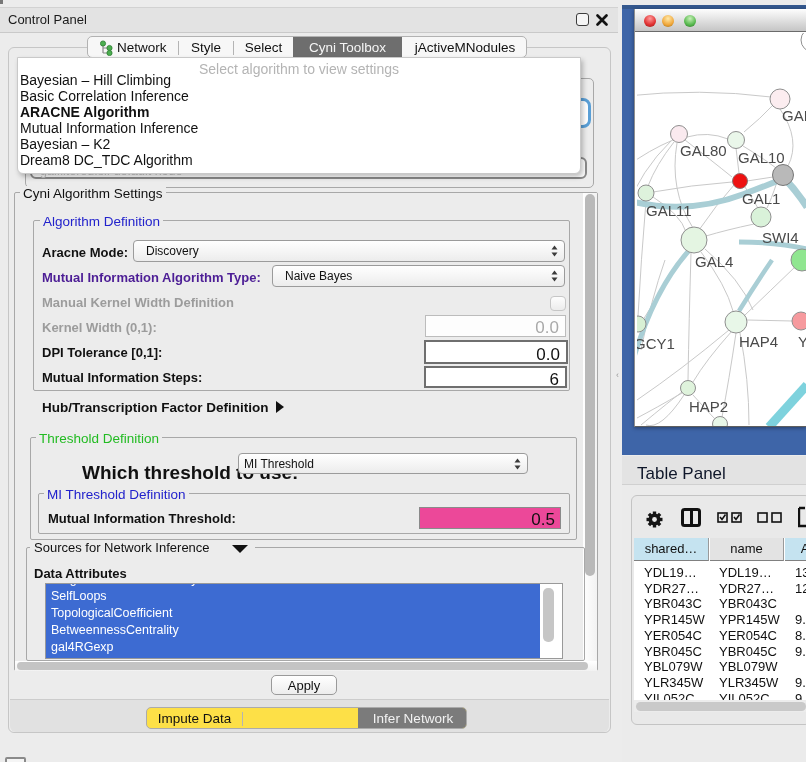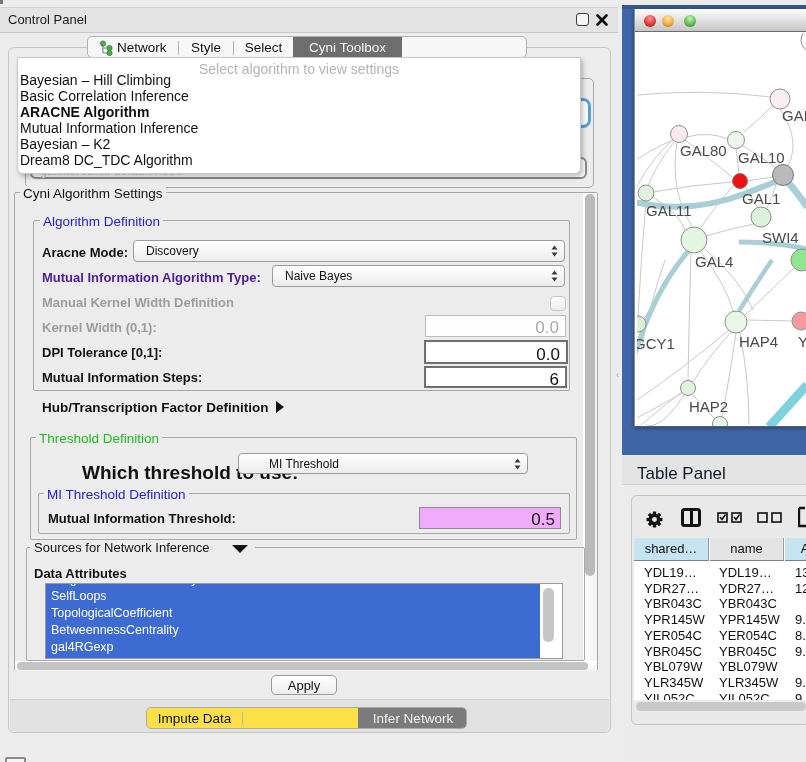--- a/index.html
+++ b/index.html
@@ -65,29 +65,29 @@
 
 <div class="abs b" style="left:42px;top:400px;font-size:13.5px;color:#111;">Hub/Transcription Factor Definition</div>
 <svg class="abs" style="left:274px;top:400px;" width="12" height="14">
     <path d="M2 1 L10 7 L2 13 Z" fill="#111"></path>
   </svg>
 
 <div class="abs" style="left:30px;top:437px;width:547px;height:103px;border:1px solid #a8a8a8;border-radius:2px;"></div>
 <div class="abs" style="left:36px;top:431px;background:#ececec;padding:0 3px;font-size:13.5px;color:#22bb22;">Threshold Definition</div>
 
 <div class="abs b" style="left:82px;top:462px;font-size:19px;color:#111;">Which threshold to use:</div>
-<div class="abs combo" style="left:238px;top:453px;width:290px;height:21px;"><span style="margin-left:30px;">MI Threshold</span><svg class="carrows" width="7" height="12" viewBox="0 0 7 12">
+<div class="abs combo" style="left:238px;top:453px;width:290px;height:21px;"><span style="margin-left:5px;">MI Threshold</span><svg class="carrows" width="7" height="12" viewBox="0 0 7 12">
       <path d="M3.5 0.5 L6.5 4.5 L0.5 4.5 Z" fill="#3a3a3a"></path>
       <path d="M3.5 11.5 L6.5 7.5 L0.5 7.5 Z" fill="#3a3a3a"></path>
     </svg></div>
 
 <div class="abs" style="left:38px;top:493px;width:532px;height:41px;border:1px solid #a8a8a8;border-radius:2px;"></div>
 <div class="abs" style="left:44px;top:487px;background:#ececec;padding:0 3px;font-size:13.5px;color:#2222cc;">MI Threshold Definition</div>
 <div class="abs b" style="left:48px;top:511px;font-size:13px;color:#111;">Mutual Information Threshold:</div>
-<div class="abs" style="left:419px;top:507px;width:142px;height:22px;border:1.5px solid #8a8a8a;background:#f0abfc;font-size:17px;color:#111;text-align:right;padding:2px 5px 0 0;">0.5</div>
+<div class="abs" style="left:419px;top:507px;width:142px;height:22px;border:1.5px solid #8a8a8a;background:#ec4899;font-size:17px;color:#111;text-align:right;padding:2px 5px 0 0;">0.5</div>
 
 <div class="abs" style="left:26px;top:547px;width:559px;height:114px;border:1px solid #a8a8a8;border-radius:2px;"></div>
 <div class="abs" style="left:30px;top:540px;width:225px;height:14px;background:#ececec;"></div>
 <div class="abs" style="left:32px;top:540px;background:#ececec;padding:0 2px;font-size:13px;color:#111;">Sources for Network Inference</div>
 <svg class="abs" style="left:231px;top:544px;" width="18" height="10" viewBox="0 0 18 10">
     <path d="M1 1 L17 1 L9 9 Z" fill="#111"></path>
   </svg>
 <div class="abs b" style="left:34px;top:566px;font-size:13px;color:#111;">Data Attributes</div>
 
 <div class="abs" style="left:45px;top:583px;width:518px;height:76px;border:1px solid #999;background:#fff;overflow:hidden;">
@@ -116,20 +116,21 @@
     <circle cx="3" cy="3.5" r="2.6" fill="#4caf50" stroke="#2e7d32" stroke-width="0.8"></circle>
     <circle cx="9.5" cy="8" r="2.6" fill="#4caf50" stroke="#2e7d32" stroke-width="0.8"></circle>
     <circle cx="9.5" cy="13" r="2.6" fill="#4caf50" stroke="#2e7d32" stroke-width="0.8"></circle>
   </svg>
   <div style="position:absolute;left:29px;top:0;width:60px;line-height:21px;color:#111;">Network</div>
   <div style="position:absolute;left:90px;top:4px;width:1px;height:14px;background:#b4b4b4;"></div>
   <div style="position:absolute;left:91px;top:0;width:54px;text-align:center;line-height:21px;color:#111;">Style</div>
   <div style="position:absolute;left:145px;top:4px;width:1px;height:14px;background:#b4b4b4;"></div>
   <div style="position:absolute;left:146px;top:0;width:59px;text-align:center;line-height:21px;color:#111;">Select</div>
   <div style="position:absolute;left:205px;top:0;width:109px;height:22px;background:#6e6e6e;color:#f5f5f5;text-align:center;line-height:21px;">Cyni Toolbox</div>
+  <div style="position:absolute;left:314px;top:0;width:126px;text-align:center;line-height:21px;color:#111;">jActiveMNodules</div>
 </div>
 
 <div class="abs" style="left:17px;top:57px;width:564px;height:117px;background:#fff;border:1px solid #c9c9c9;border-radius:0 0 6px 6px;box-shadow:2px 3px 5px rgba(0,0,0,0.25);z-index:30;text-decoration:underline;">
   <div style="position:absolute;left:0;top:3px;width:100%;text-align:center;font-size:14px;color:#b4b4b4;">Select algorithm to view settings</div>
   <div style="position:absolute;left:2px;top:14px;font-size:14px;color:#111;line-height:16px;">Bayesian – Hill Climbing<br>Basic Correlation Inference<br><span class="b">ARACNE Algorithm</span><br>Mutual Information Inference<br>Bayesian – K2<br>Dream8 DC_TDC Algorithm</div>
 </div>
 
 <div class="abs" style="left:616px;top:370px;width:6px;height:9px;color:#999;font-size:9px;">‹</div>
 
 <div class="abs" style="left:622px;top:5px;width:184px;height:450px;background:#3e65a8;"></div>

